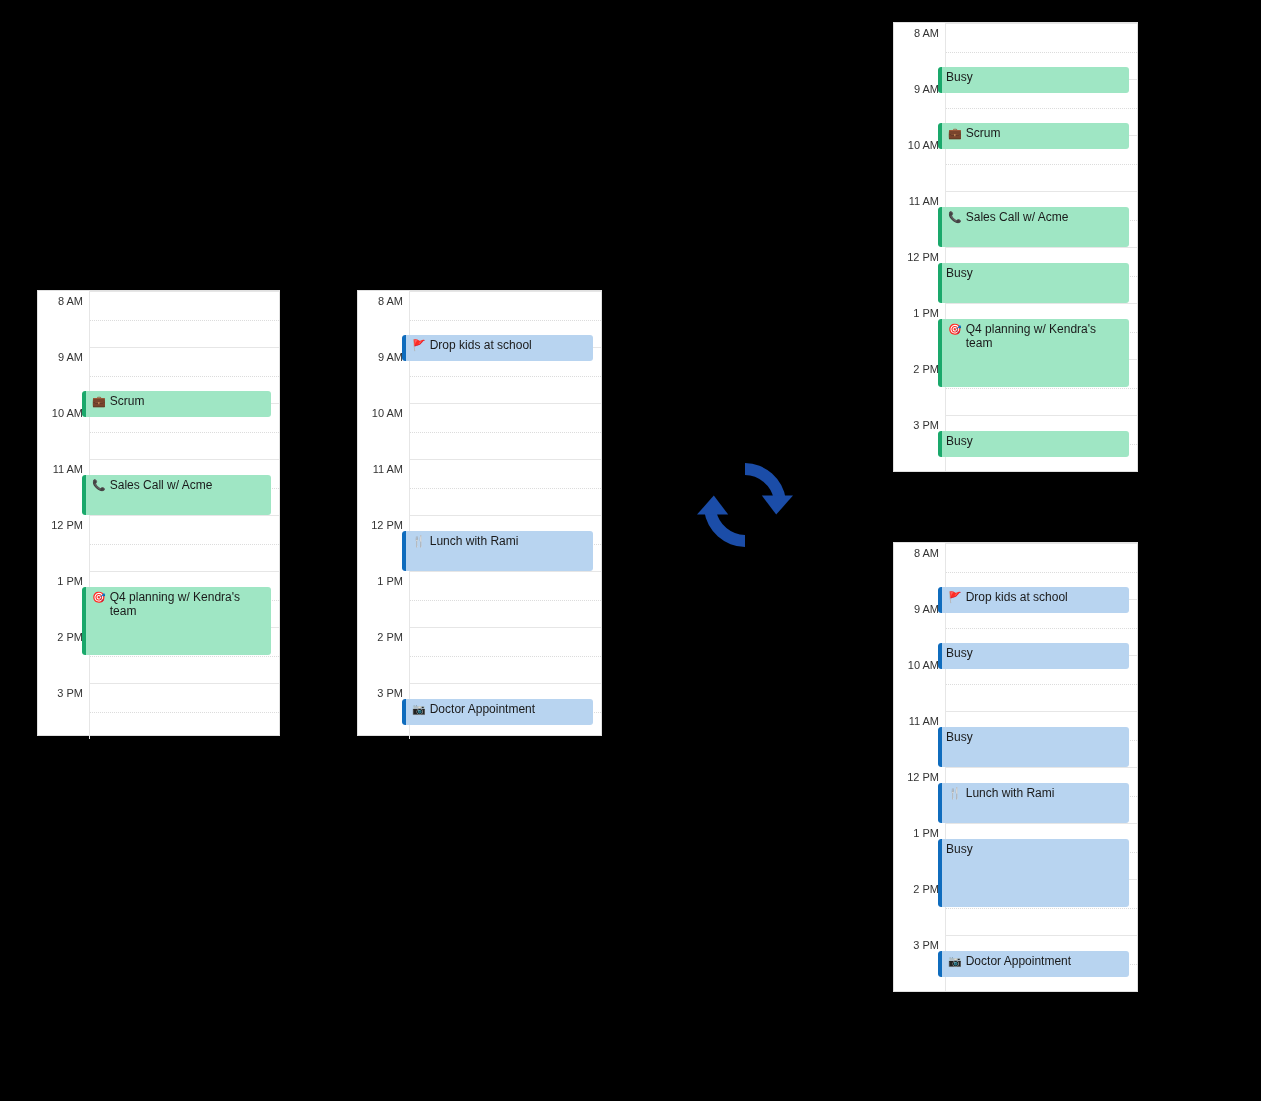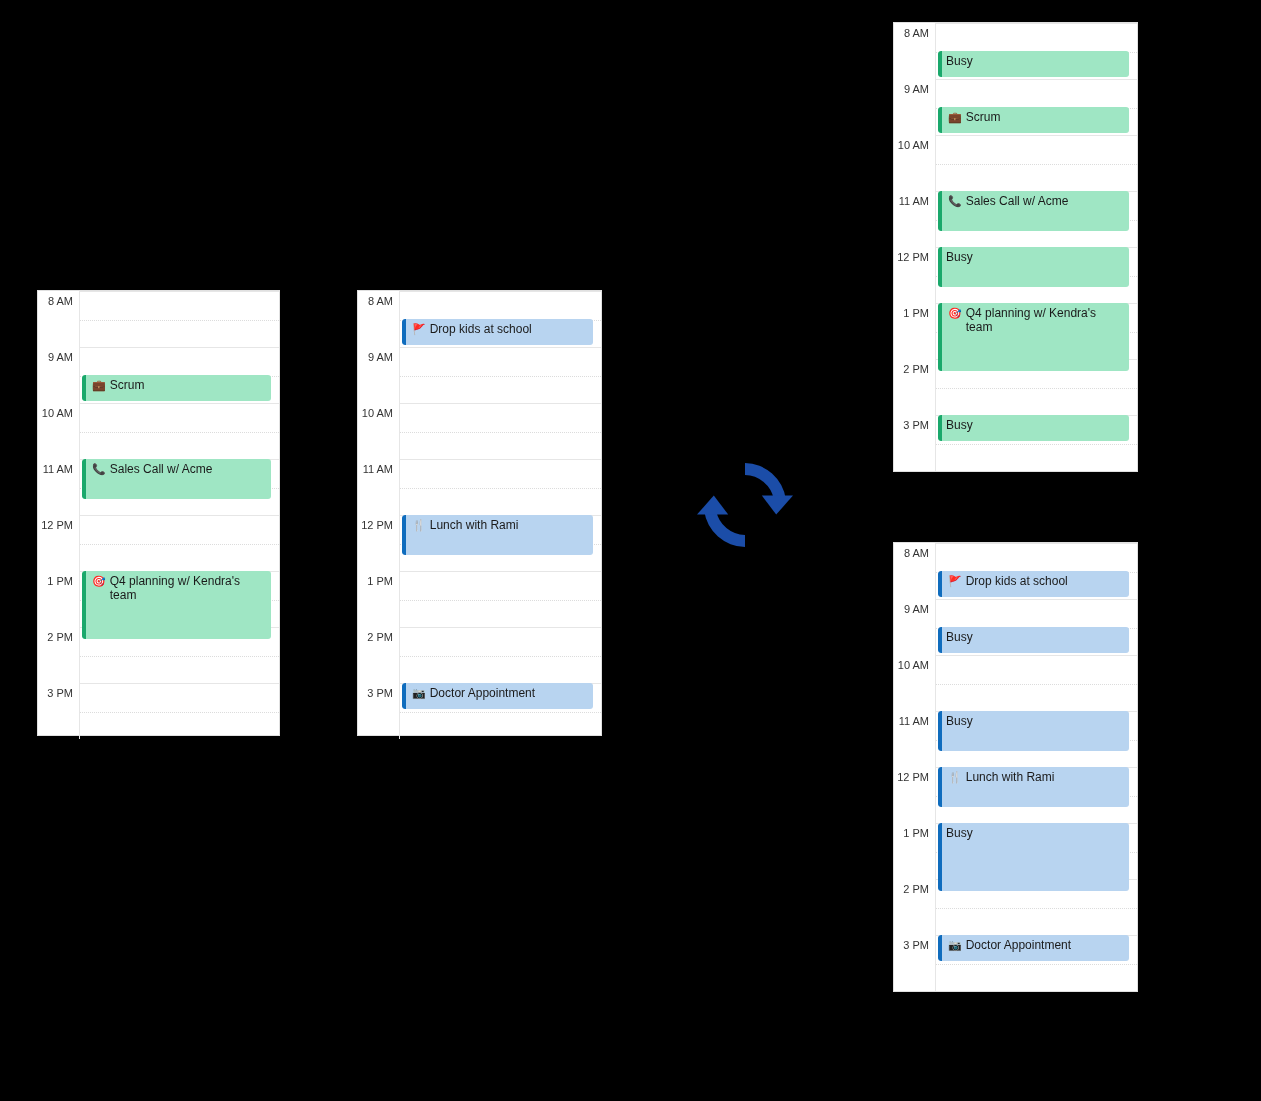--- a/index.html
+++ b/index.html
@@ -16,21 +16,21 @@
     background: #fff;
     border: 1px solid #e0e0e0;
     box-sizing: border-box;
   }
   .hour-row {
     display: flex;
     height: 56px;
     position: relative;
   }
   .hour-label {
-    width: 42px;
+    width: 52px;
     font-size: 11px;
     color: #333;
     padding: 4px 6px 0 0;
     text-align: right;
     box-sizing: border-box;
     flex-shrink: 0;
     border-right: 1px solid #e6e6e6;
   }
   .hour-body {
     flex: 1;
@@ -54,20 +54,21 @@
   .event {
     position: absolute;
     border-radius: 3px;
     font-size: 12px;
     padding: 3px 18px 3px 8px;
     box-sizing: border-box;
     overflow: hidden;
     display: flex;
     align-items: flex-start;
     gap: 4px;
+    margin-top: 16px;
   }
   .event .stripe {
     position: absolute;
     left: 0; top: 0; bottom: 0;
     width: 4px;
     border-radius: 3px 0 0 3px;
   }
   .event.green { background: #9fe6c4; color: #1a1a1a; }
   .event.green .stripe { background: #1aa86b; }
   .event.blue { background: #b8d4f0; color: #1a1a1a; }

